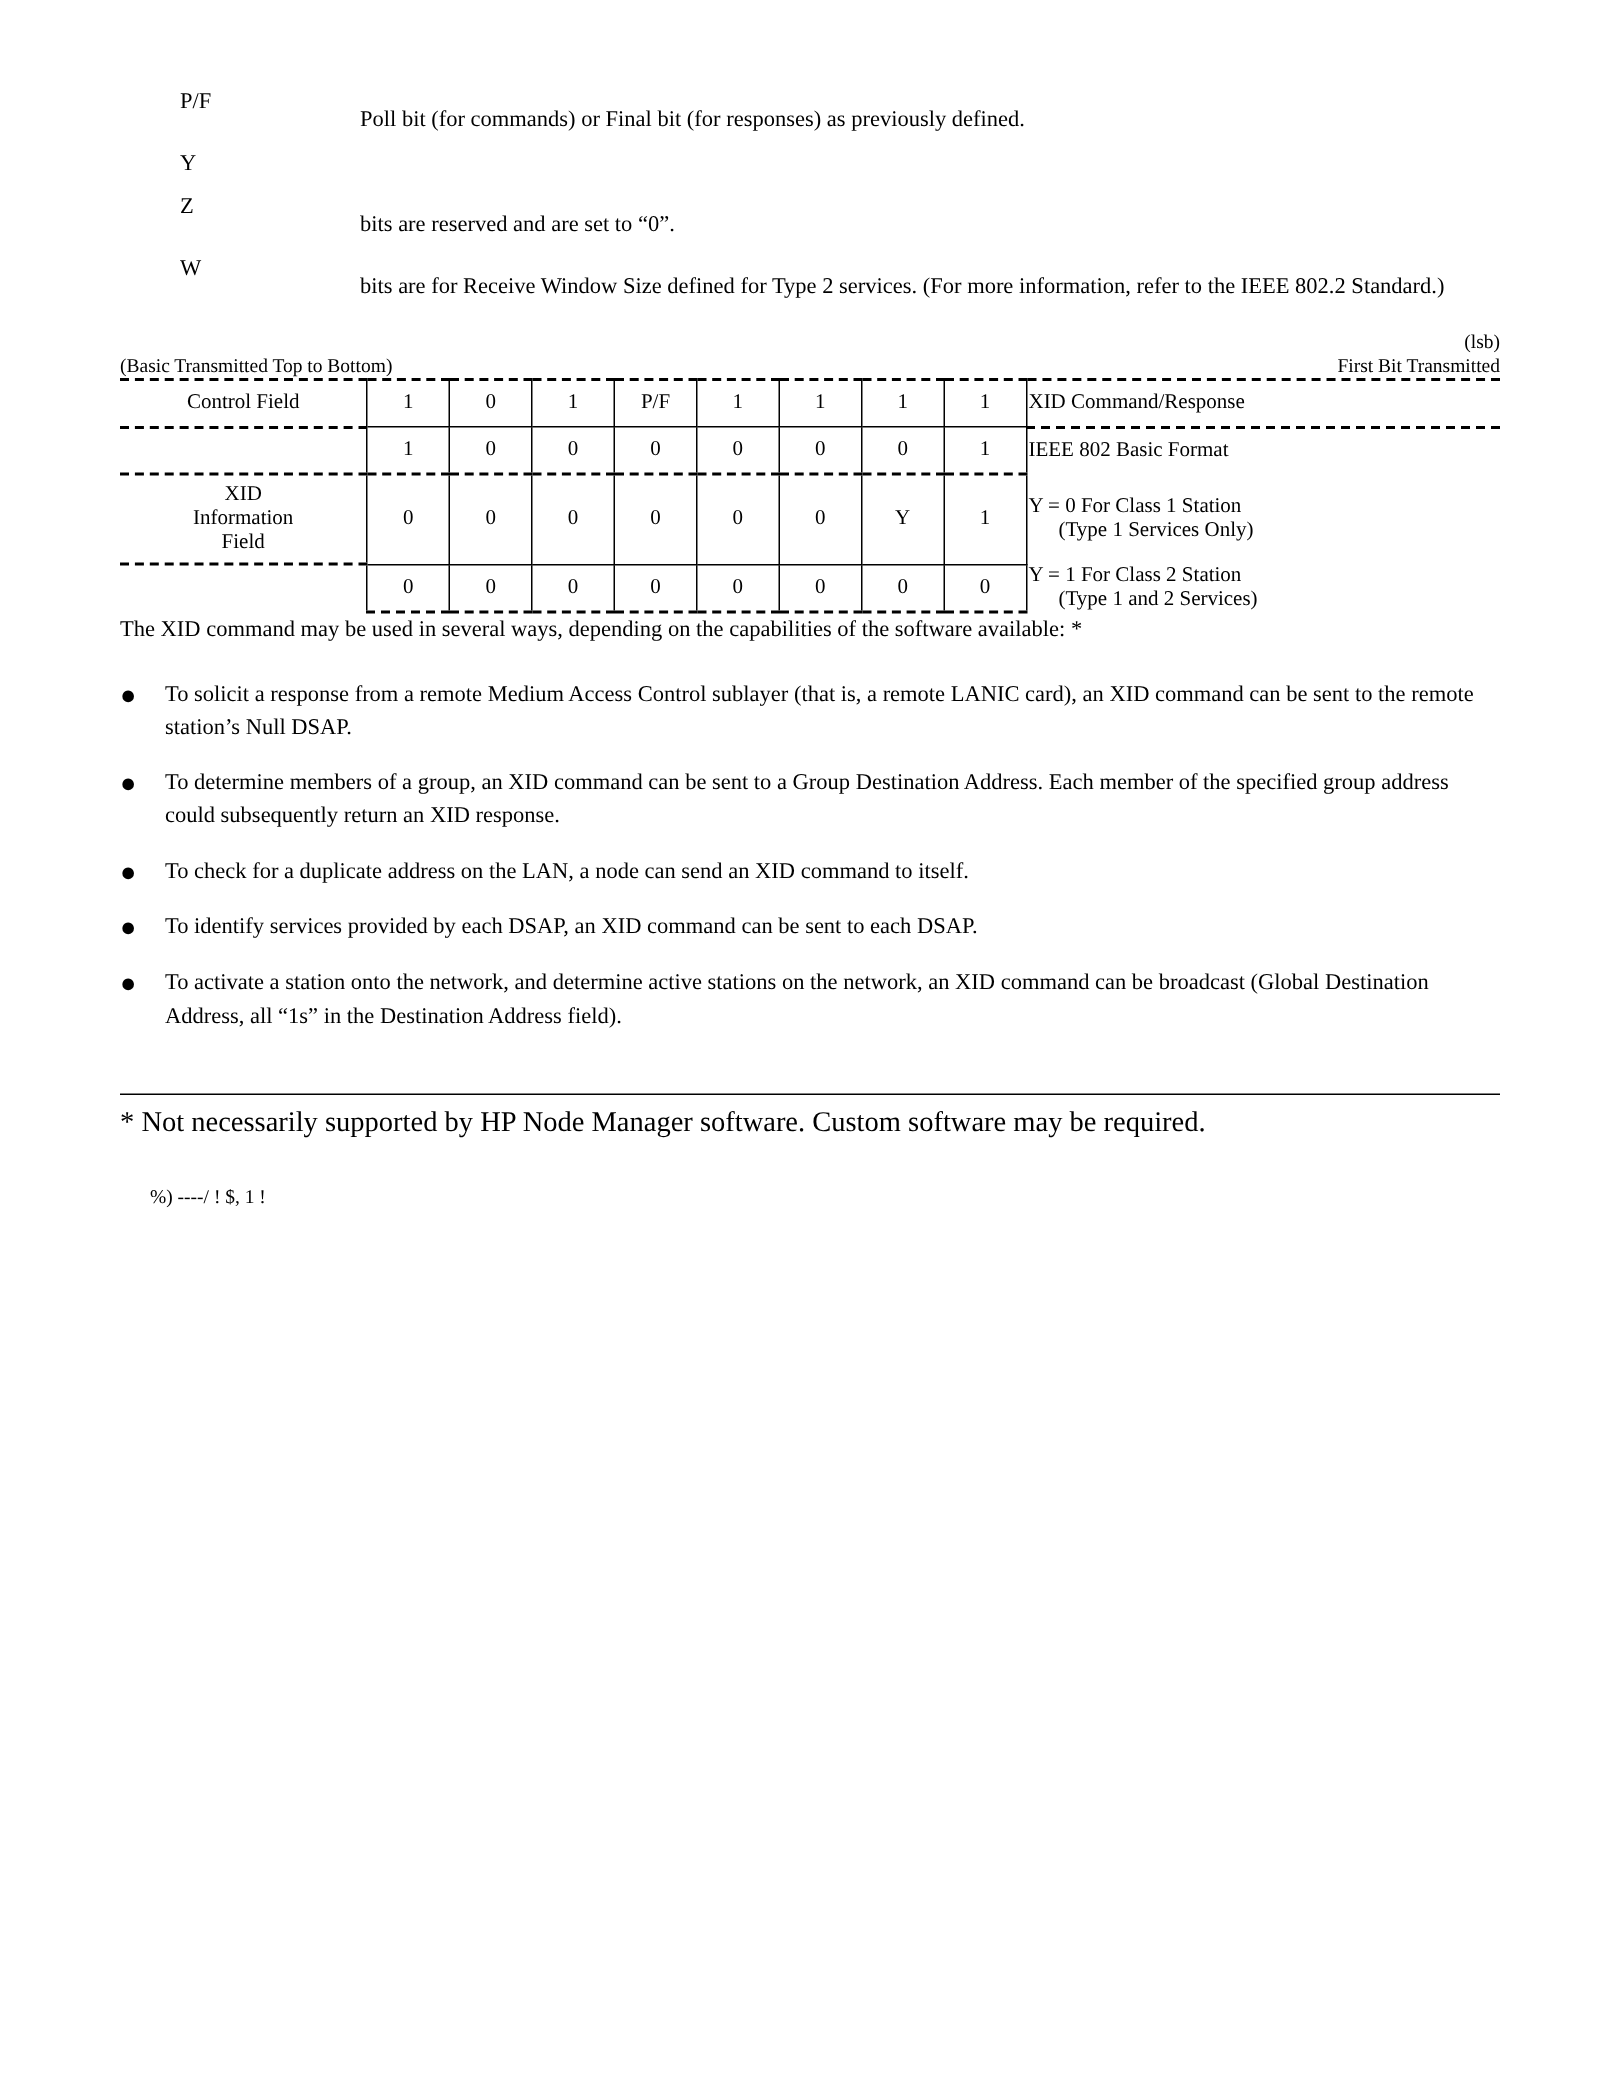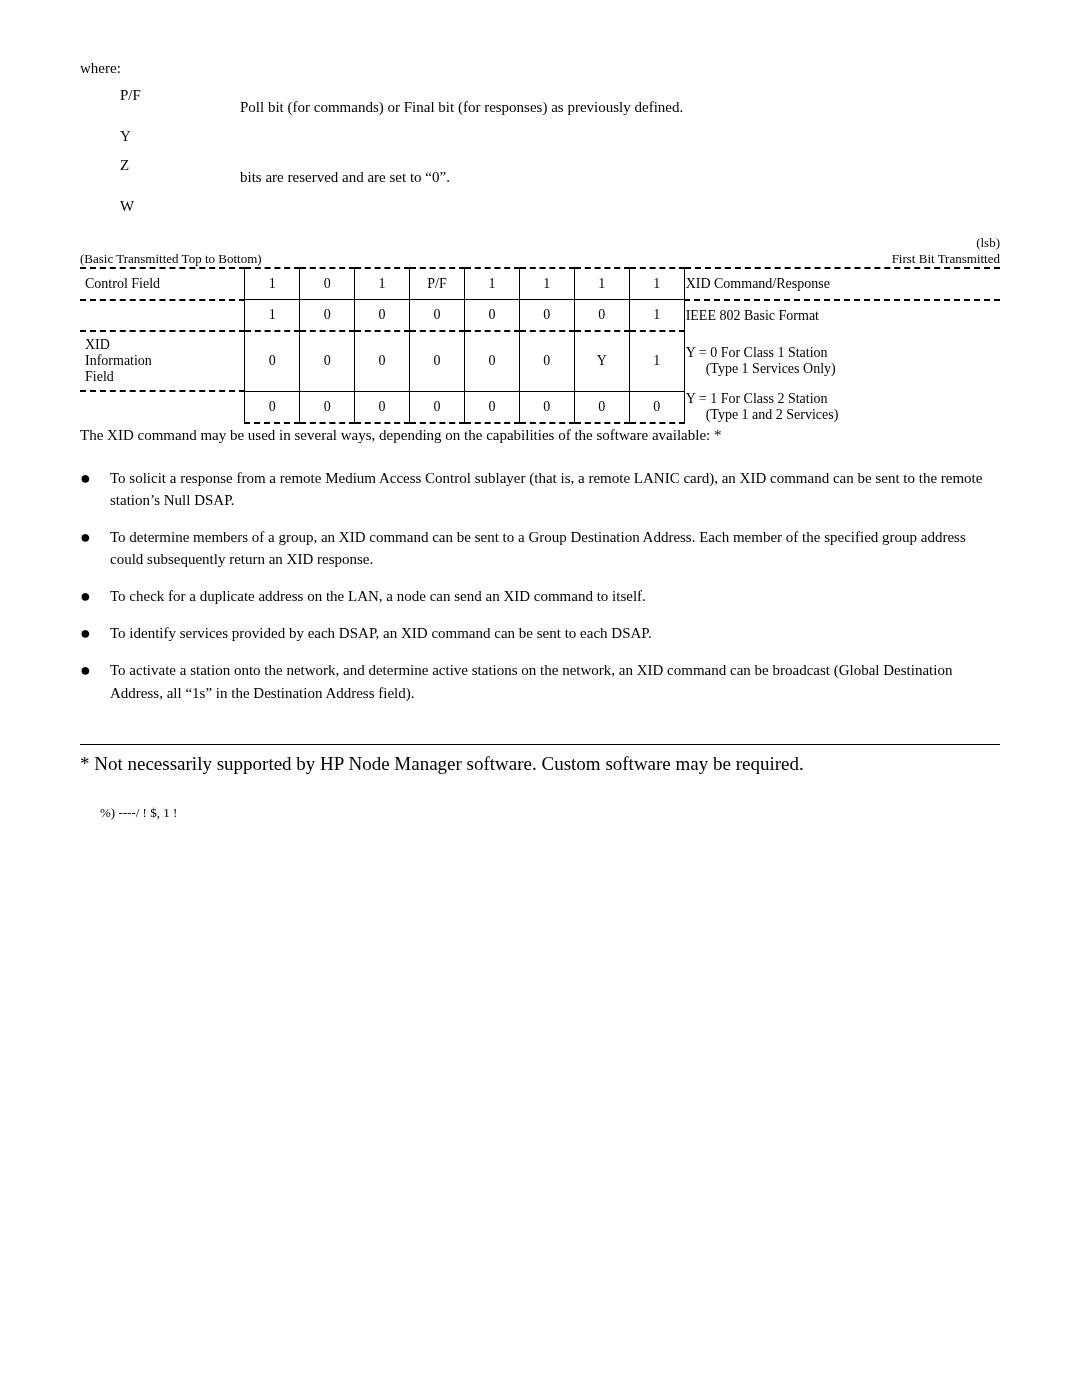--- a/index.html
+++ b/index.html
@@ -108,20 +108,21 @@
       border-collapse: collapse;
     }
 
     .main-xid-table td, .main-xid-table th {
       font-size: 14px;
       vertical-align: middle;
     }
 
     .cell-left-label {
       width: 120px;
+      text-align: center;
       vertical-align: middle;
       padding: 5px;
       font-size: 14px;
     }
 
     .cell-bit {
       width: 40px;
       text-align: center;
       border: 1px solid #000;
       padding: 7px 2px;
@@ -134,37 +135,37 @@
       vertical-align: middle;
       width: 230px;
     }
   </style>
 </head>
 <body>
 
 <div>
 
   <div class="where-section">
-    <div class="where-label">where:</div>
 
     <div class="definition-table">
 
     <div class="def-row">
           <div class="def-term">P/F</div>
           <div class="def-desc">Poll bit (for commands) or Final bit (for responses) as previously defined.</div>
         </div>
         <div class="def-row">
           <div class="def-term">Y</div>
         </div>
         <div class="def-row">
           <div class="def-term">Z</div>
           <div class="def-desc">bits are reserved and are set to “0”.</div>
         </div>
         <div class="def-row">
           <div class="def-term">W</div>
+          <div class="def-desc">bits are for Receive Window Size defined for Type 2 services. (For more information, refer to the IEEE 802.2 Standard.)</div>
         </div>
       </div>
   </div>
 
 
   <div class="xid-full-table">
     <div style="display:flex; justify-content:space-between; align-items:flex-end; margin-bottom:0;">
       <div style="font-size:13px;">(Basic Transmitted Top to Bottom)</div>
       <div style="text-align:right; font-size:13px;">
         <div>(lsb)</div>

